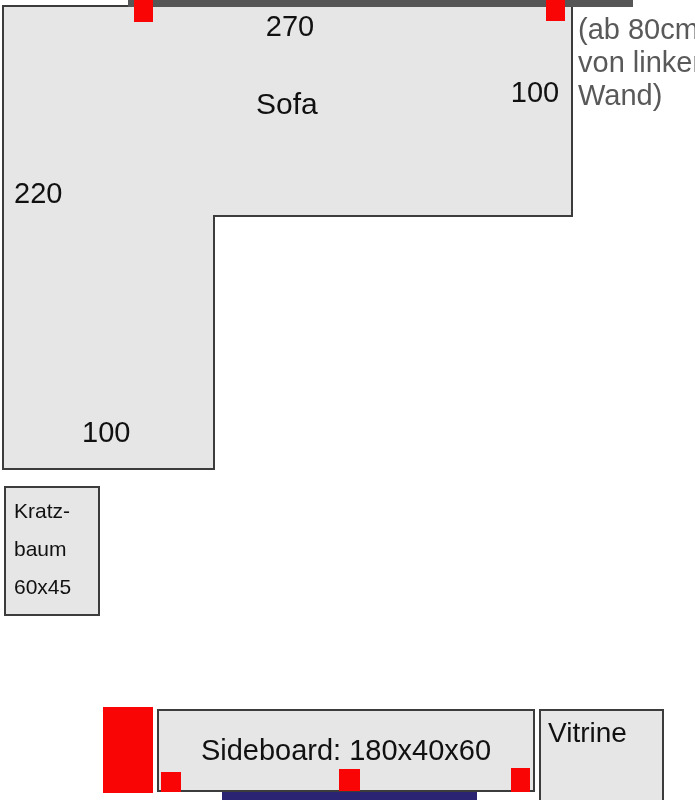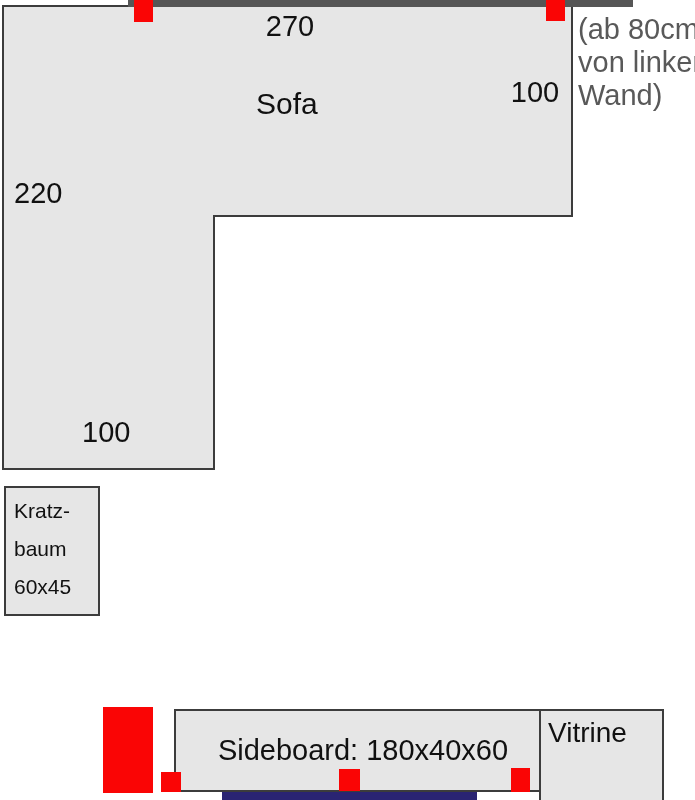--- a/index.html
+++ b/index.html
@@ -63,21 +63,21 @@
     border:2px solid var(--outline);
     box-sizing:border-box;
   }
   .kratzbaum{
     left:4px;top:486px;width:96px;height:130px;
     font-size:21px;line-height:38px;
     padding:4px 0 0 8px;
   }
   .sideboard{
     left:157px;top:709px;width:378px;height:83px;
-    display:flex;align-items:center;justify-content:center;margin-left:17px;
+    display:flex;align-items:center;justify-content:center;
   }
   .sideboard-label{
     font-size:29px;
     white-space:nowrap;
   }
   .vitrine{
     left:539px;top:709px;width:125px;height:104px;
     font-size:28px;line-height:35px;
     padding:4px 12px 0 7px;
     overflow:visible;

